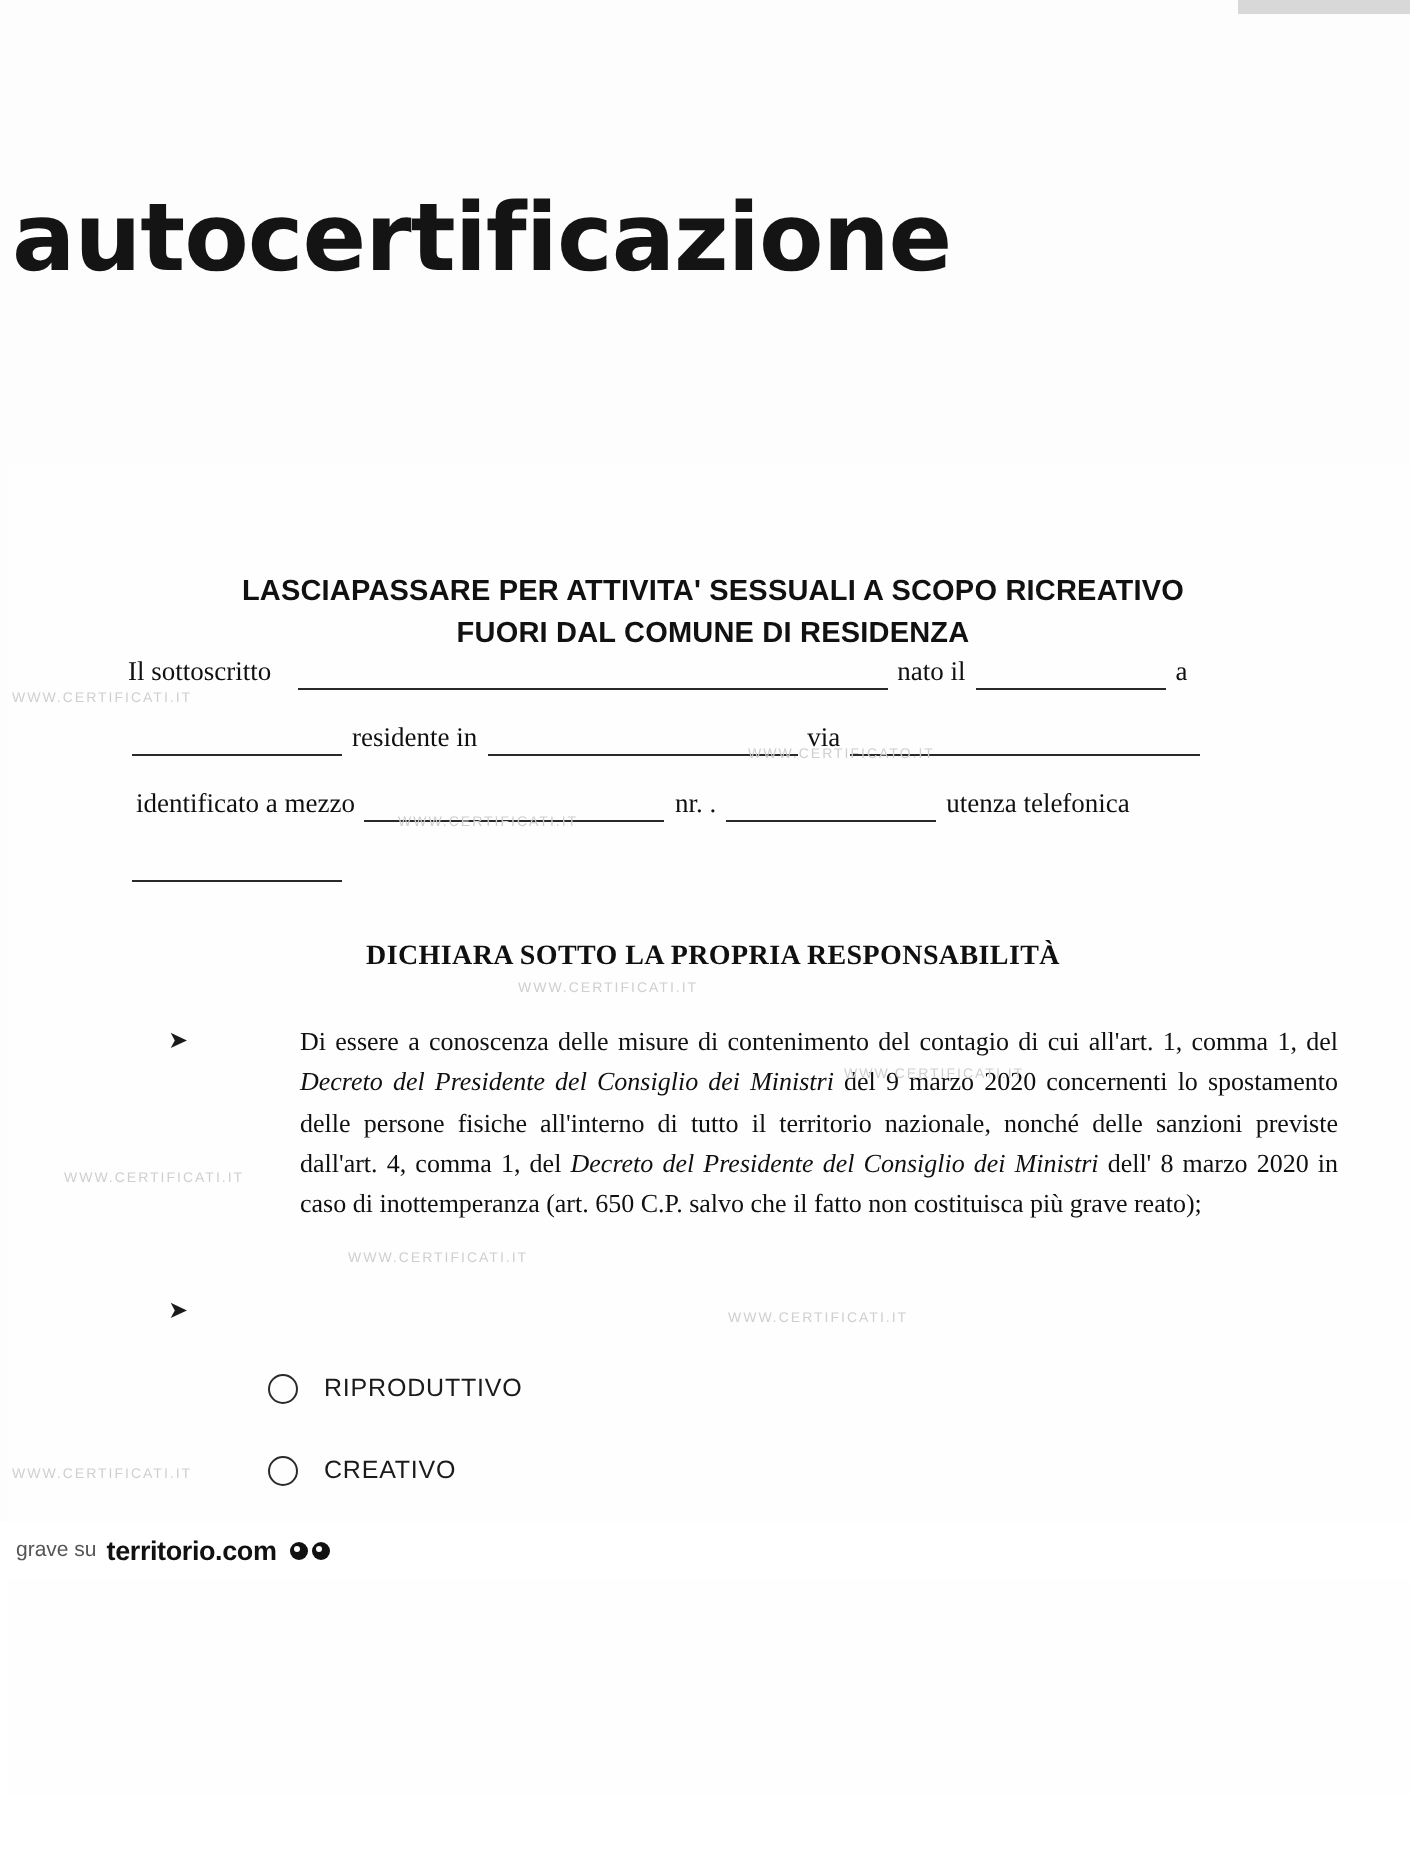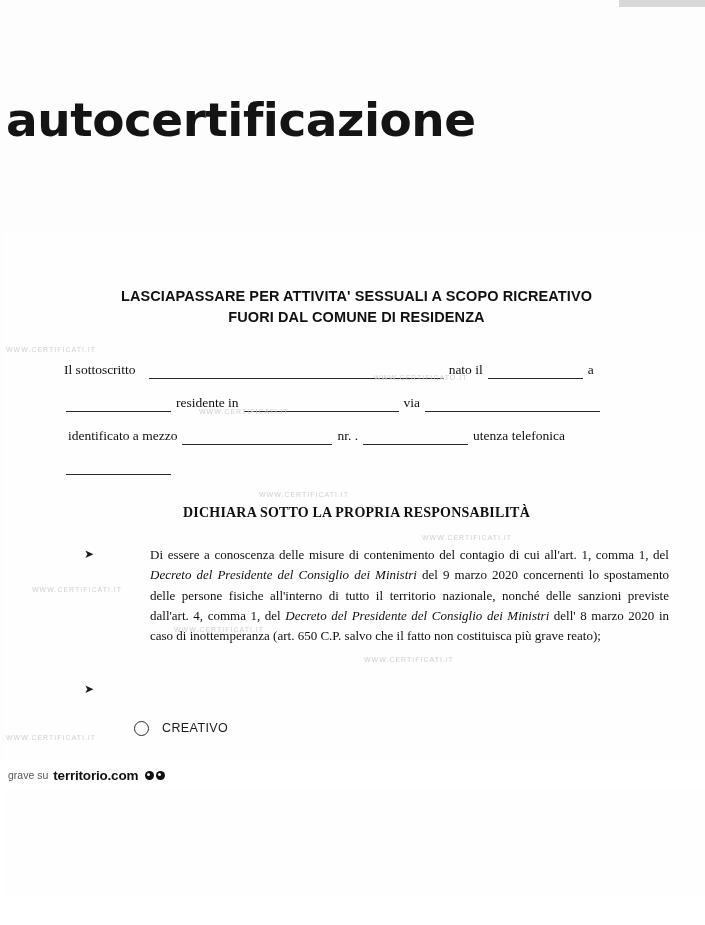--- a/index.html
+++ b/index.html
@@ -58,21 +58,21 @@
     font-family: "Liberation Sans", sans-serif;
     font-weight: bold;
     font-size: 14.5px;
     letter-spacing: 0.1px;
     line-height: 1.45;
     margin: 54px 14px 0 14px;
     color: #111;
   }
 
   
-  .form-block { margin-top: 34px; }
+  .form-block { }
   .form-row {
     display: flex;
     align-items: flex-end;
     font-size: 13.5px;
     margin-bottom: 16px;
     white-space: nowrap;
   }
   .lbl { padding: 0 5px 1px 5px; }
   .rule {
     border-bottom: 1px solid #2a2a2a;
@@ -285,25 +285,25 @@
 
         <div class="bullet" style="margin-top:34px;">
           <span class="arrow">➤</span>
         </div>
 
       </div>
 
       <div class="options">
         <div class="opt">
           <span class="circle"></span>
-          <span>CREATIVO</span>
+          <span>RIPRODUTTIVO</span>
         </div>
         <div class="opt">
           <span class="circle"></span>
-          <span>RIPRODUTTIVO</span>
+          <span>CREATIVO</span>
         </div>
       </div>
 
     </div>
   </div>
 
   <div class="footer">
     <span class="visto">grave su</span>
     <span class="brand">territorio.com</span>
     <span class="eyes">

